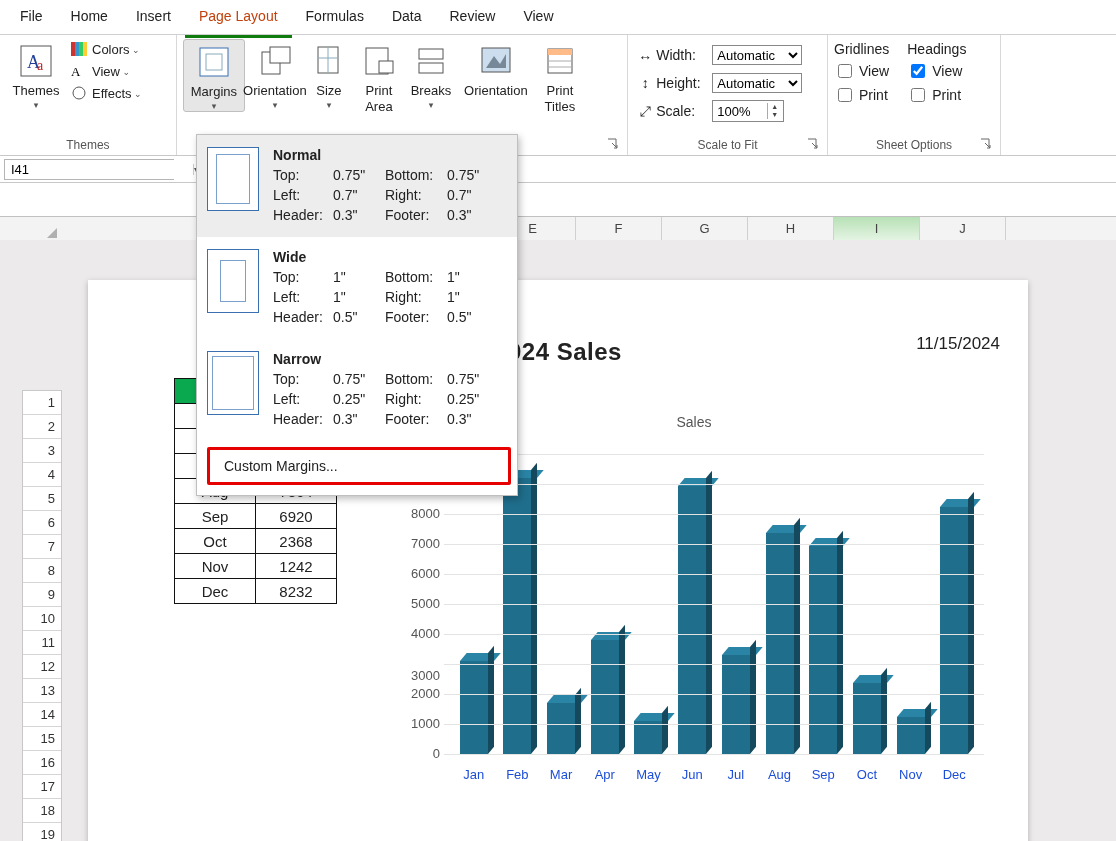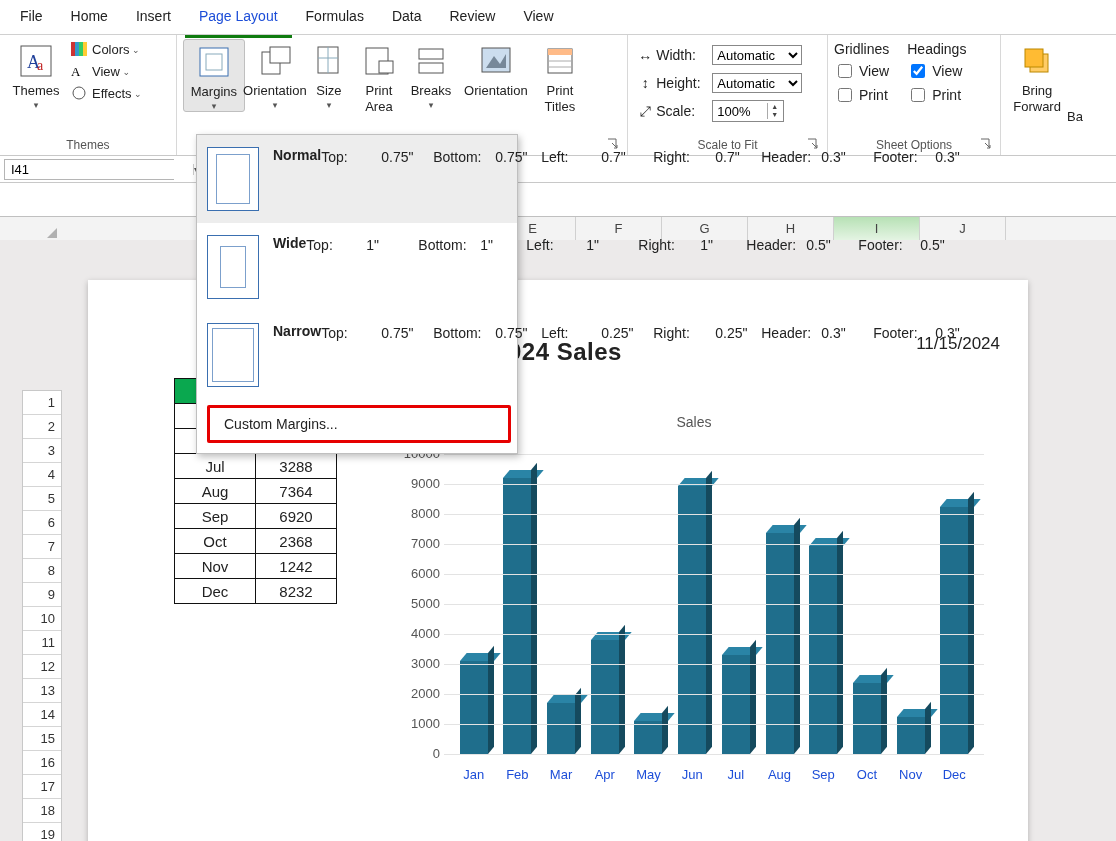--- a/index.html
+++ b/index.html
@@ -1,19 +1,19 @@
 <!DOCTYPE html>
 <html><head>
 <meta charset="utf-8">
 <style>
   html,body{margin:0;padding:0;font-family:"Segoe UI",Arial,sans-serif;font-size:14px;color:#222;background:#fff;width:1116px;height:841px;overflow:hidden;}
   
   .menubar{display:flex;align-items:flex-start;height:32px;border-bottom:1px solid #d0d0d0;padding:2px 6px 0 6px;}
   .menubar span{padding:6px 14px;cursor:default;}
-  .menubar .active{color:#1d4ed8;border-bottom:3px solid #107c10;padding-bottom:11px;}
+  .menubar .active{color:#c2410c;border-bottom:3px solid #107c10;padding-bottom:11px;}
   
   .ribbon{display:flex;align-items:stretch;height:120px;border-bottom:1px solid #c8c8c8;background:#fff;}
   .group{border-right:1px solid #d8d8d8;display:flex;flex-direction:column;justify-content:space-between;padding:4px 6px 0 6px;}
   .group-body{display:flex;align-items:flex-start;flex:1;}
   .group-label{text-align:center;font-size:12px;color:#555;padding:2px 0 3px 0;position:relative;}
   .dlaunch{position:absolute;right:2px;top:2px;width:12px;height:12px;display:inline-block;}
   .dlaunch svg{width:12px;height:12px;stroke:#666;fill:none;}
   .bigbtn{display:flex;flex-direction:column;align-items:center;justify-content:flex-start;width:60px;text-align:center;font-size:13px;padding-top:2px;cursor:default;}
   .bigbtn .ic{height:40px;display:flex;align-items:center;justify-content:center;}
   .bigbtn .lbl{line-height:16px;margin-top:2px;}
@@ -72,21 +72,21 @@
   .xlabel{position:absolute;bottom:-28px;width:44px;text-align:center;font-size:13px;color:#1d4ed8;}
   
   .margins-pop{position:absolute;left:196px;top:134px;width:320px;background:#fff;border:1px solid #bfbfbf;box-shadow:2px 3px 7px rgba(0,0,0,0.25);z-index:50;font-size:14px;}
   .m-item{display:flex;padding:12px 12px 12px 10px;cursor:default;}
   .m-item.sel{background:#ededed;}
   .m-thumb{width:50px;height:62px;border:1px solid #3a6fb0;margin-right:14px;position:relative;flex:none;background:#fff;}
   .m-thumb::before,.m-thumb::after{content:"";position:absolute;background:transparent;}
   .m-thumb.normal::before{left:8px;right:8px;top:6px;bottom:6px;border:1px solid #7ca0cc;}
   .m-thumb.wide::before{left:12px;right:12px;top:10px;bottom:10px;border:1px solid #7ca0cc;}
   .m-thumb.narrow::before{left:4px;right:4px;top:4px;bottom:4px;border:1px solid #7ca0cc;}
-  .m-cols{display:flex;flex-direction:row;flex:1;}
+  .m-cols{display:flex;flex-direction:column;flex:1;}
   .m-name{font-weight:600;margin-bottom:2px;}
   .m-row{display:flex;font-size:14px;line-height:20px;}
   .m-row span:nth-child(1){width:60px;}
   .m-row span:nth-child(2){width:52px;}
   .m-row span:nth-child(3){width:62px;}
   .m-row span:nth-child(4){width:46px;}
   .m-custom{margin:6px 6px 10px 10px;border:3px solid #e60000;padding:8px 14px;border-radius:2px;}
 </style>
 </head>
 <body>
@@ -286,33 +286,20 @@
             <span>Print</span>
           </label>
       </div>
     </div>
     <div class="group-label"><span>Sheet Options</span><span class="dlaunch"><svg>
             <path d="M1 1 h8 v8 M5 5 l5 5 M7 10 h3 v-3"></path>
           </svg></span></div>
   </div>
 
   <div class="group" style="width:108px;border-right:none">
-    <div class="group-body">
-      <div class="bigbtn">
-        <div class="ic">
-            <svg width="30" height="30">
-              <rect x="8" y="8" width="18" height="18" fill="#fc6" stroke="#b80"></rect>
-              <rect x="3" y="3" width="18" height="18" fill="#fb3" stroke="#b80"></rect>
-            </svg>
-          </div>
-        <div class="lbl" style="white-space:pre-line">Bring
-Forward</div>
-      </div>
-      <div style="padding-top:70px;font-size:13px">Ba</div>
-    </div>
     <div class="group-label">&nbsp;</div>
   </div>
 </div>
 
 <div class="fbar">
   <div class="namebox">
     <input value="I41" style="">
     <span class="dd">▾</span>
   </div>
 </div>
@@ -447,21 +434,21 @@
               <div class="face" style="height:246.96px"></div>
             </div>
           </div>
       <div class="grid" style="top: 300px;"></div>
           <div class="ytick" style="top: 292px;">0</div>
           <div class="grid" style="top: 270px;"></div>
           <div class="ytick" style="top: 262px;">1000</div>
           <div class="grid" style="top: 240px;"></div>
           <div class="ytick" style="top: 232px;">2000</div>
           <div class="grid" style="top: 210px;"></div>
-          <div class="ytick" style="top: 202px;">3000</div>
+          <div class="ytick" style="top: 214px;">3000</div>
           <div class="grid" style="top: 180px;"></div>
           <div class="ytick" style="top: 172px;">4000</div>
           <div class="grid" style="top: 150px;"></div>
           <div class="ytick" style="top: 142px;">5000</div>
           <div class="grid" style="top: 120px;"></div>
           <div class="ytick" style="top: 112px;">6000</div>
           <div class="grid" style="top: 90px;"></div>
           <div class="ytick" style="top: 82px;">7000</div>
           <div class="grid" style="top: 60px;"></div>
           <div class="ytick" style="top: 52px;">8000</div>

